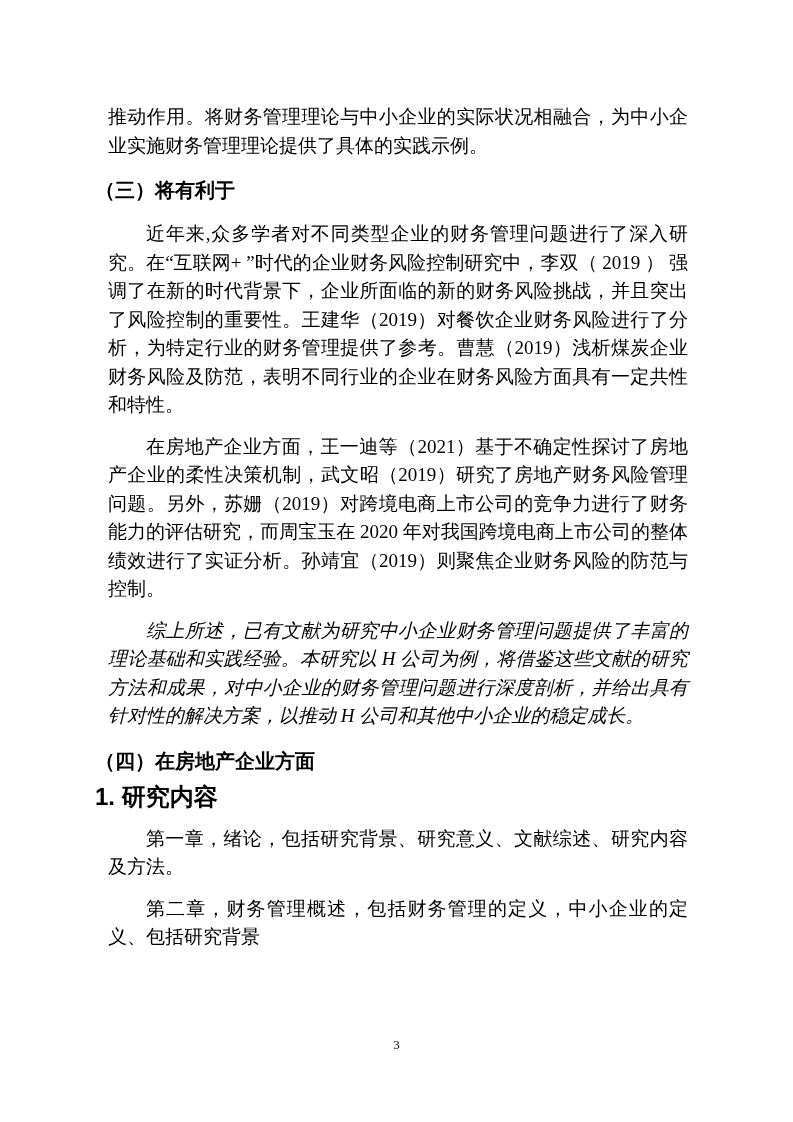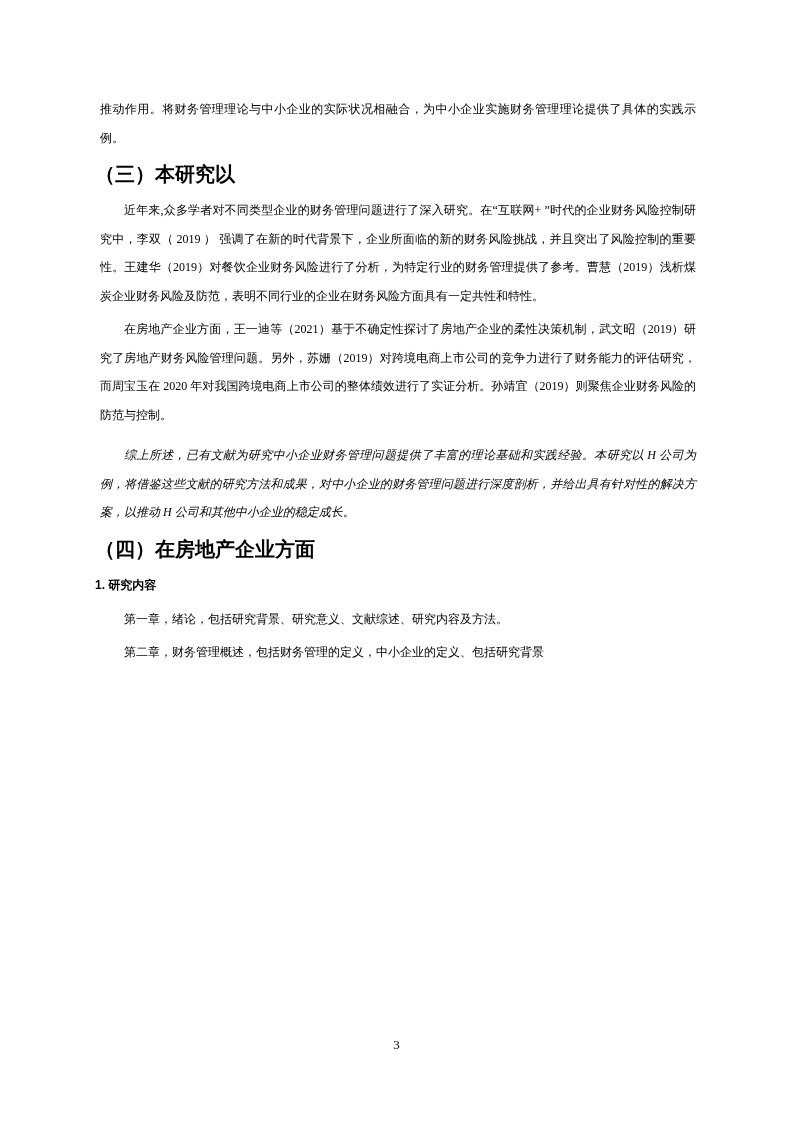--- a/index.html
+++ b/index.html
@@ -16,22 +16,22 @@
     font-family: "Liberation Serif", "DejaVu Serif", serif;
     overflow: hidden;
   }
   .content {
     position: absolute;
     left: 95px;
     top: 90px;
     width: 606px;
   }
   .para {
-    margin: 5px;
-    font-size: 12px;
+    margin: 13px;
+    font-size: 19px;
     line-height: 28.5px;
     text-align: justify;
     text-indent: 2em;
   }
   .para.cont {
     text-indent: 0;
   }
   .para.spaced {
     margin-top: 12px;
     font-style: italic;
@@ -41,41 +41,41 @@
     font-family: "Liberation Sans", "DejaVu Sans", sans-serif;
     font-weight: bold;
     font-size: 20px;
     line-height: 34px;
     text-indent: 0;
   }
   .heading-l3 {
     margin: 0;
     font-family: "Liberation Sans", "DejaVu Sans", sans-serif;
     font-weight: bold;
-    font-size: 12px;
+    font-size: 24px;
     line-height: 30px;
     text-indent: 0;
   }
   .footer {
     position: absolute;
     left: 0;
     right: 0;
     top: 1036px;
     text-align: center;
     font-size: 13px;
     line-height: 18px;
   }
 </style>
 </head>
 <body>
 
 <div class="page">
   <div class="content">
     <p class="para cont">推动作用。将财务管理理论与中小企业的实际状况相融合，为中小企业实施财务管理理论提供了具体的实践示例。</p>
-    <h2 class="heading-l2">（三）本研究以</h2>
+    <h2 class="heading-l2">（三）将有利于</h2>
     <p class="para">近年来,众多学者对不同类型企业的财务管理问题进行了深入研究。在“互联网+ ”时代的企业财务风险控制研究中，李双（ 2019 ） 强调了在新的时代背景下，企业所面临的新的财务风险挑战，并且突出了风险控制的重要性。王建华（2019）对餐饮企业财务风险进行了分析，为特定行业的财务管理提供了参考。曹慧（2019）浅析煤炭企业财务风险及防范，表明不同行业的企业在财务风险方面具有一定共性和特性。</p>
     <p class="para">在房地产企业方面，王一迪等（2021）基于不确定性探讨了房地产企业的柔性决策机制，武文昭（2019）研究了房地产财务风险管理问题。另外，苏姗（2019）对跨境电商上市公司的竞争力进行了财务能力的评估研究，而周宝玉在 2020 年对我国跨境电商上市公司的整体绩效进行了实证分析。孙靖宜（2019）则聚焦企业财务风险的防范与控制。</p>
     <p class="para spaced">综上所述，已有文献为研究中小企业财务管理问题提供了丰富的理论基础和实践经验。本研究以 H 公司为例，将借鉴这些文献的研究方法和成果，对中小企业的财务管理问题进行深度剖析，并给出具有针对性的解决方案，以推动 H 公司和其他中小企业的稳定成长。</p>
     <h2 class="heading-l2">（四）在房地产企业方面</h2>
     <h3 class="heading-l3">1. 研究内容</h3>
     <p class="para">第一章，绪论，包括研究背景、研究意义、文献综述、研究内容及方法。</p>
     <p class="para">第二章，财务管理概述，包括财务管理的定义，中小企业的定义、包括研究背景</p>
   </div>
   <div class="footer">3</div>
 </div>

